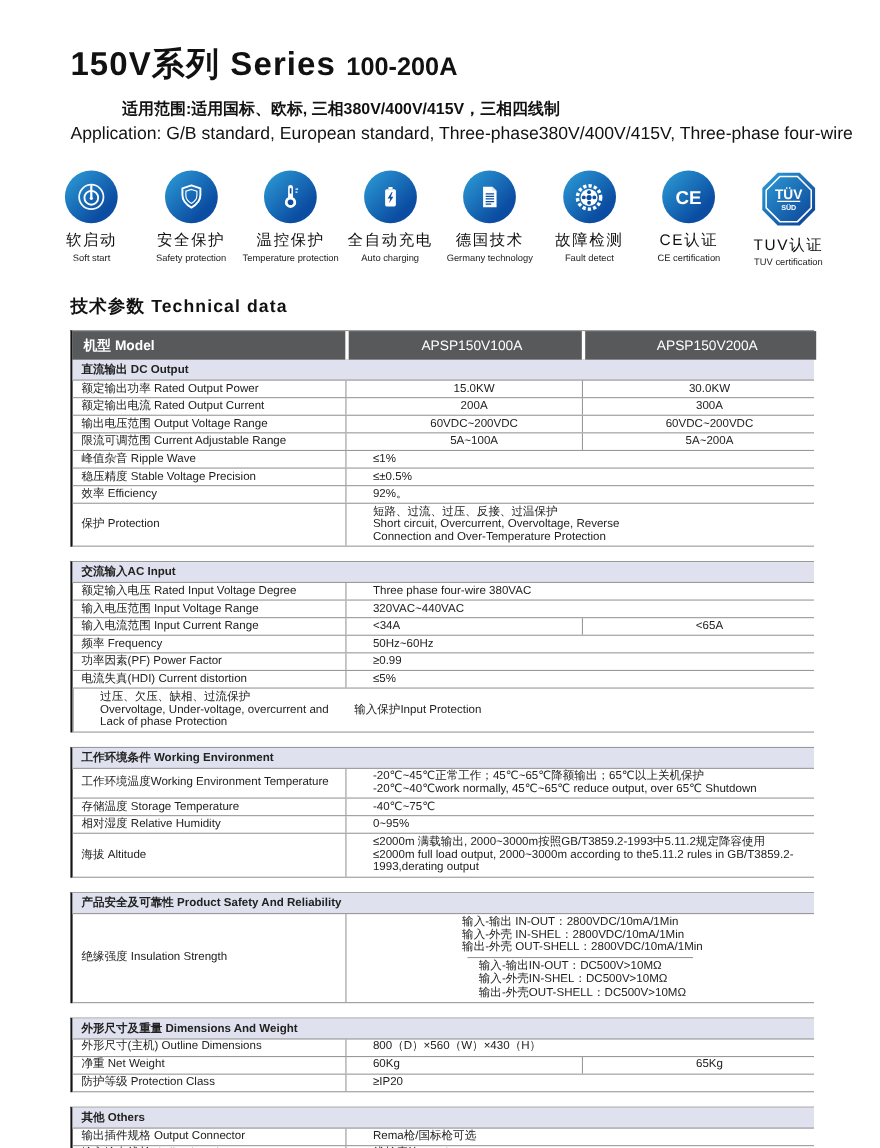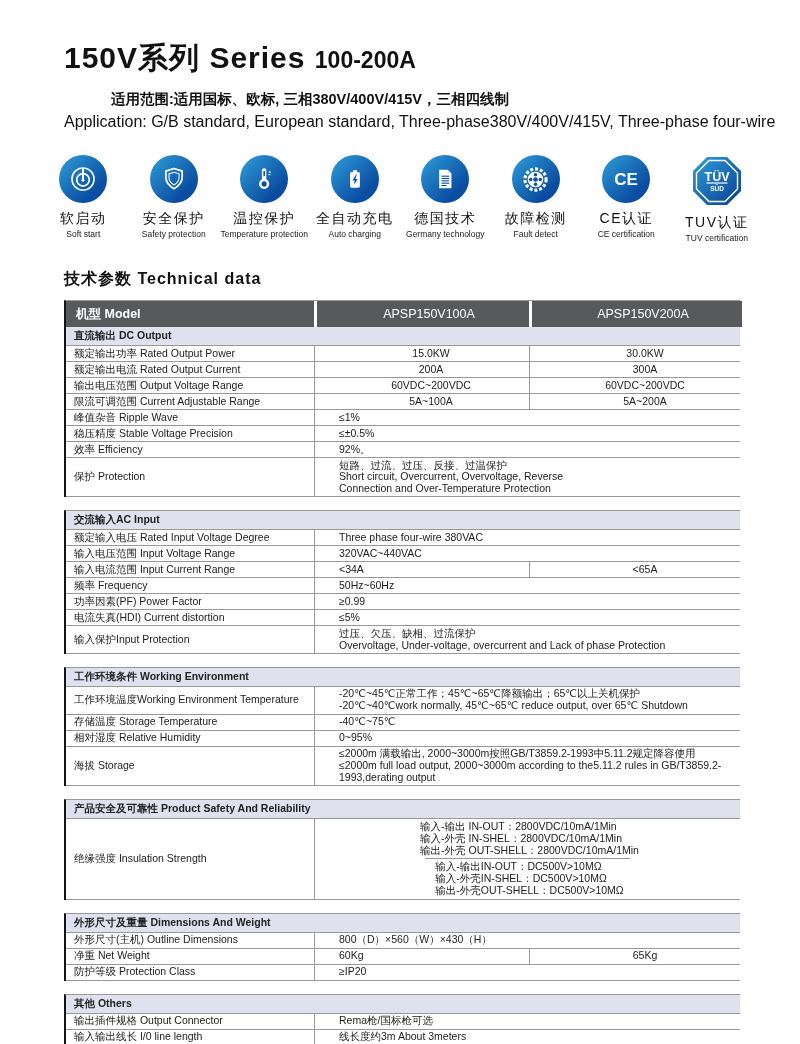--- a/index.html
+++ b/index.html
@@ -251,25 +251,25 @@
             <div>≥0.99</div>
           </div>
         </div>
         <div class="t-row">
           <div class="cell label">电流失真(HDI) Current distortion</div>
           <div class="cell val">
             <div>≤5%</div>
           </div>
         </div>
         <div class="t-row">
-          <div class="cell label">输入保护Input Protection</div>
           <div class="cell val">
             <div>过压、欠压、缺相、过流保护</div>
             <div>Overvoltage, Under-voltage,  overcurrent  and Lack of phase Protection</div>
           </div>
+          <div class="cell label">输入保护Input Protection</div>
         </div>
       </div>
       <div class="block">
         <div class="band">工作环境条件 Working  Environment</div>
         <div class="t-row">
           <div class="cell label">工作环境温度Working Environment Temperature</div>
           <div class="cell val">
             <div>-20℃~45℃正常工作；45℃~65℃降额输出；65℃以上关机保护</div>
             <div>-20℃~40℃work normally, 45℃~65℃  reduce output, over 65℃ Shutdown</div>
           </div>
@@ -280,21 +280,21 @@
             <div>-40℃~75℃</div>
           </div>
         </div>
         <div class="t-row">
           <div class="cell label">相对湿度  Relative Humidity</div>
           <div class="cell val">
             <div>0~95%</div>
           </div>
         </div>
         <div class="t-row">
-          <div class="cell label">海拔 Storage</div>
+          <div class="cell label">海拔 Altitude</div>
           <div class="cell val">
             <div>≤2000m 满载输出, 2000~3000m按照GB/T3859.2-1993中5.11.2规定降容使用</div>
             <div>≤2000m full load output,  2000~3000m according to the5.11.2 rules in GB/T3859.2-</div>
             <div>1993,derating output</div>
           </div>
         </div>
       </div>
       <div class="block">
         <div class="band">产品安全及可靠性 Product Safety And Reliability</div>
         <div class="t-row">

